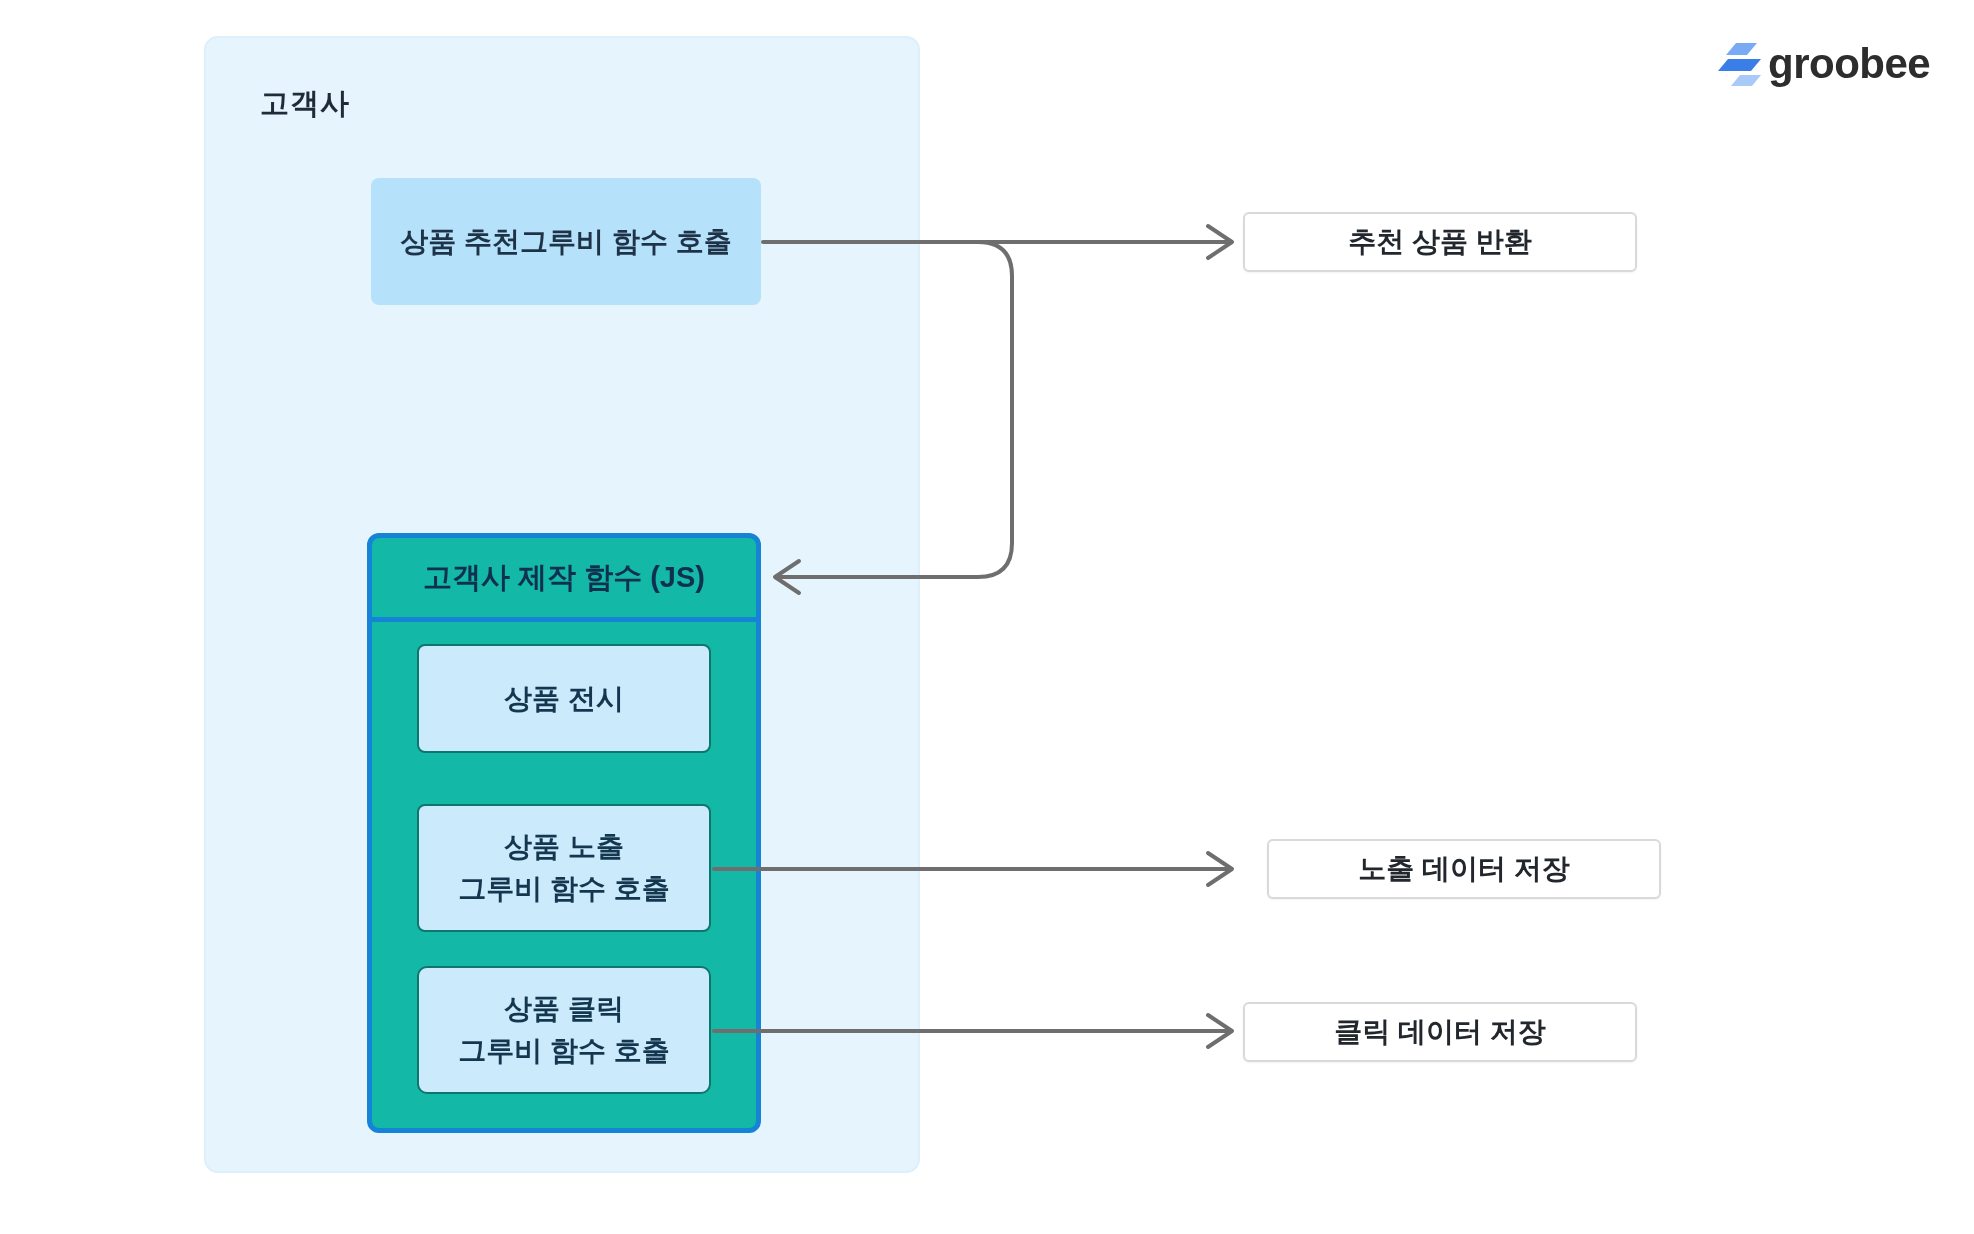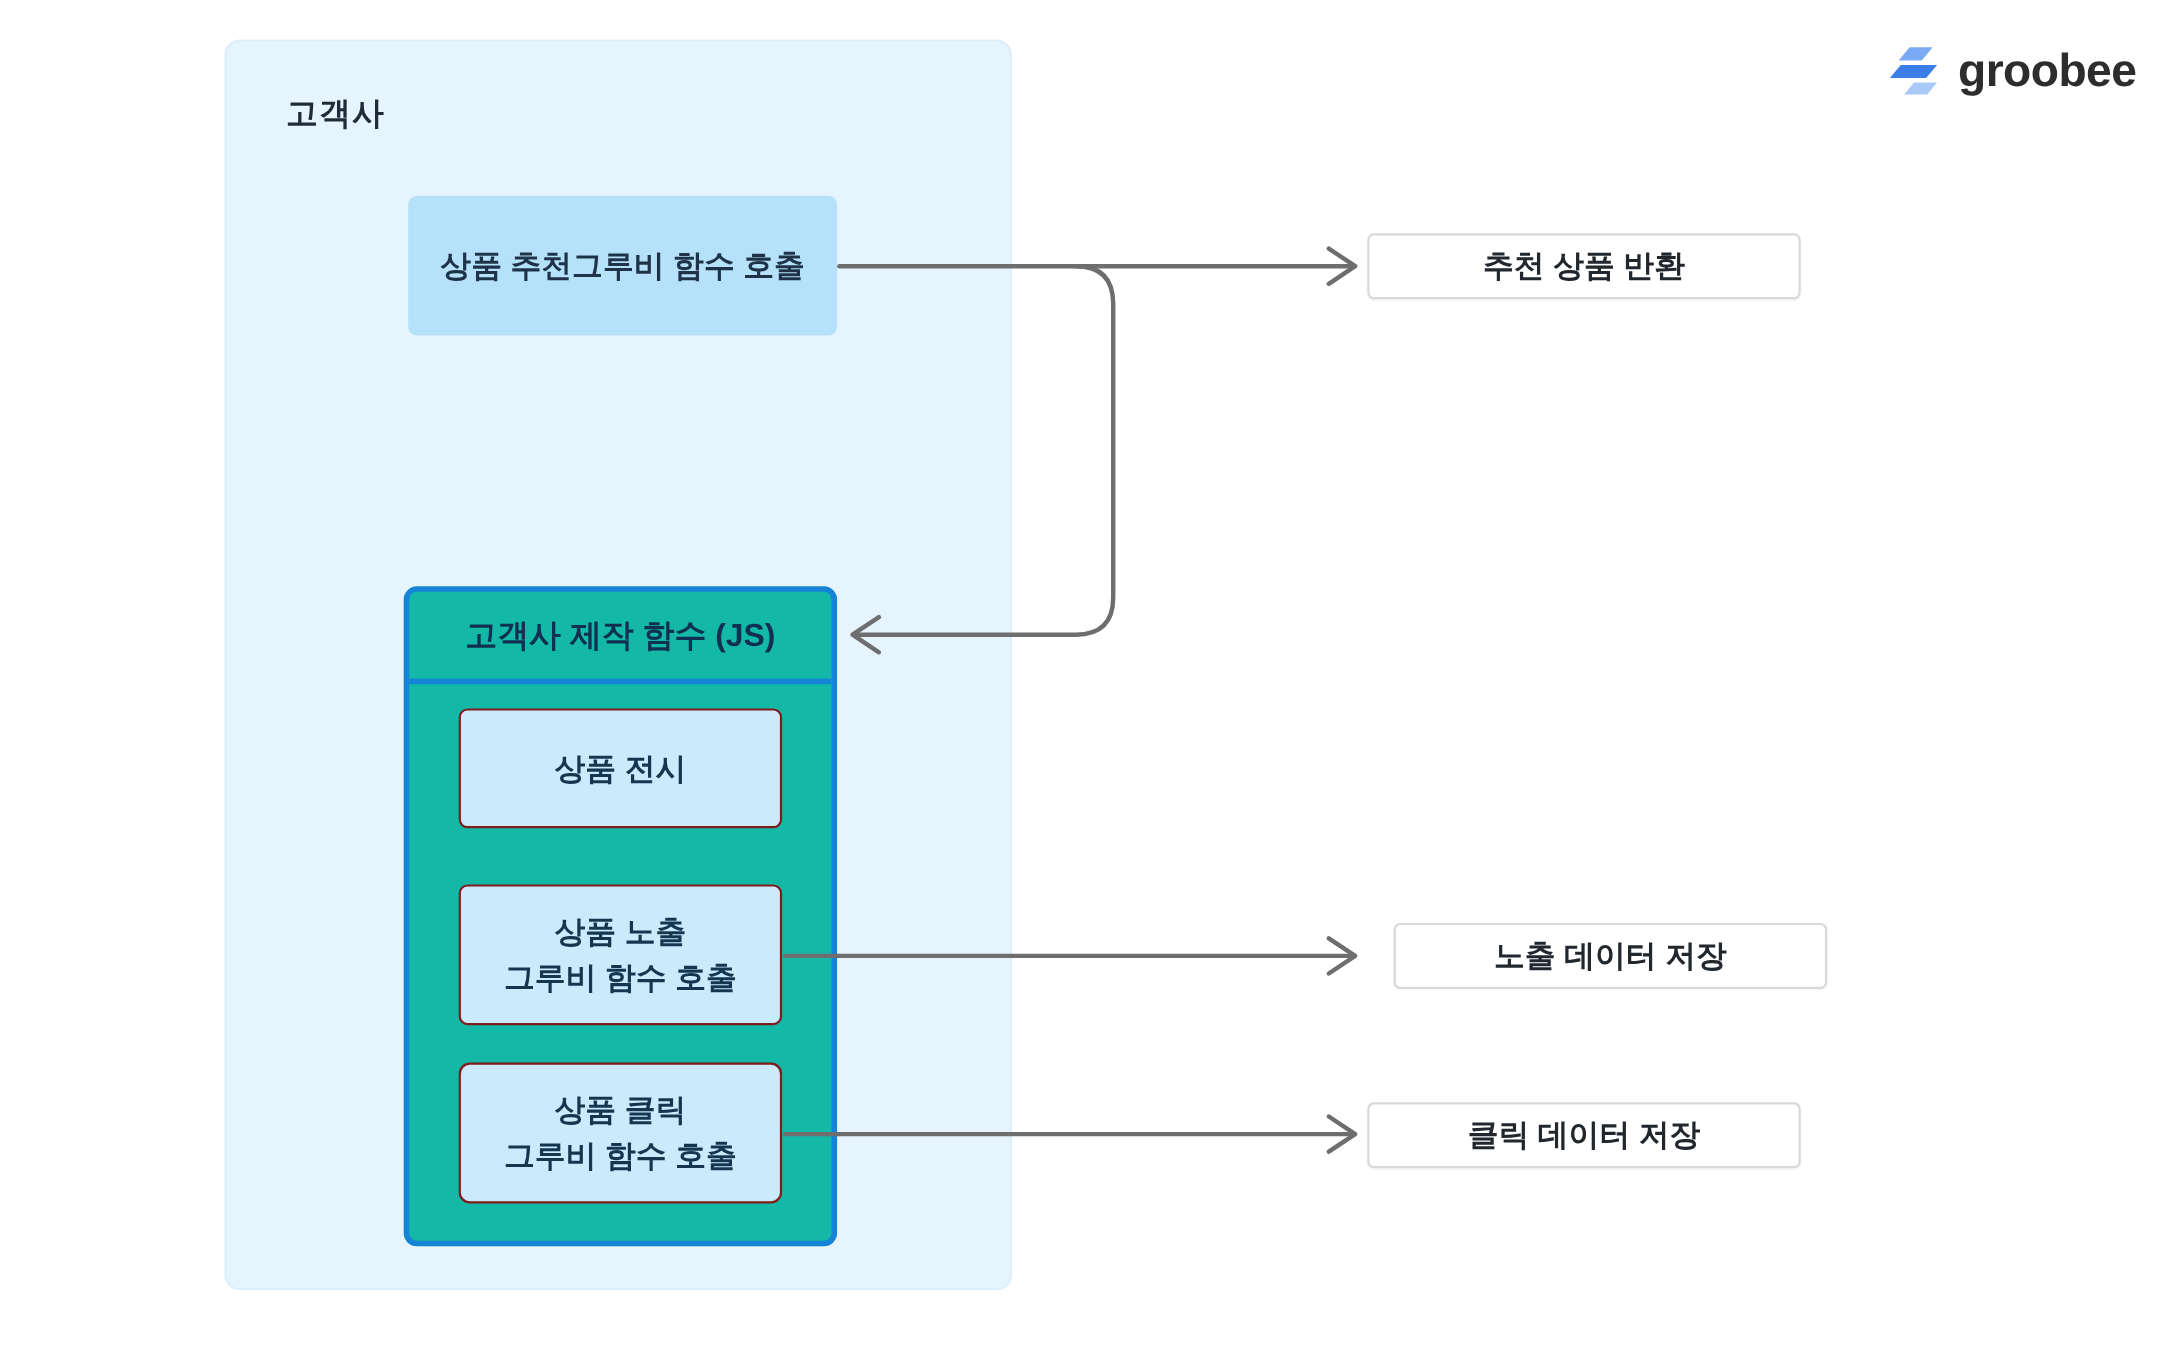--- a/index.html
+++ b/index.html
@@ -27,39 +27,39 @@
     background:#14b8a6; border:5px solid #1583D6; border-radius:12px;
   }
   .js-box-title {
     position:absolute; left:0; top:0; width:100%; height:84px;
     display:flex; align-items:center; justify-content:center;
     border-bottom:5px solid #1583D6;
     font-size:29px; font-weight:700; color:#0F3050;
   }
   .inner-box {
     position:absolute; left:45px; width:294px;
-    background:#CBEAFC; border:2px solid #7f1d1d; border-radius:8px;
+    background:#CBEAFC; border:2px solid #0f766e; border-radius:8px;
     display:flex; flex-direction:column; align-items:center; justify-content:center;
     text-align:center; font-size:28px; font-weight:700; color:#14364F; line-height:1.5;
   }
   .inner-display  { top:106px; height:109px; }
   .inner-exposure { top:266px; height:128px; }
   .inner-click    { top:428px; height:128px;border-radius:10px; }
   .output-box {
     position:absolute; left:1243px; width:394px; height:60px;
     background:#FFFFFF; border:2px solid #D9D9D9; border-radius:6px;
     display:flex; align-items:center; justify-content:center;
     font-size:28px; font-weight:700; color:#22272E;
     box-shadow:0 1px 2px rgba(0,0,0,0.05);
   }
   .output-return   { top:212px; }
   .output-exposure { top:839px;margin-left:24px; }
   .output-click    { top:1002px; }
   .arrows { position:absolute; left:0; top:0; pointer-events:none; }
-  .logo { position:absolute; left:1716px; top:38px; display:flex; align-items:center; gap:12px; }
+  .logo { position:absolute; left:1716px; top:38px; display:flex; align-items:center; }
   .logo-text { font-size:42px; font-weight:700; color:#2D2D2D; letter-spacing:-0.5px; }
 </style>
 </head>
 <body>
 
 <div class="canvas">
 
   <div class="customer-container">
     <div class="customer-label">고객사</div>
   </div>

